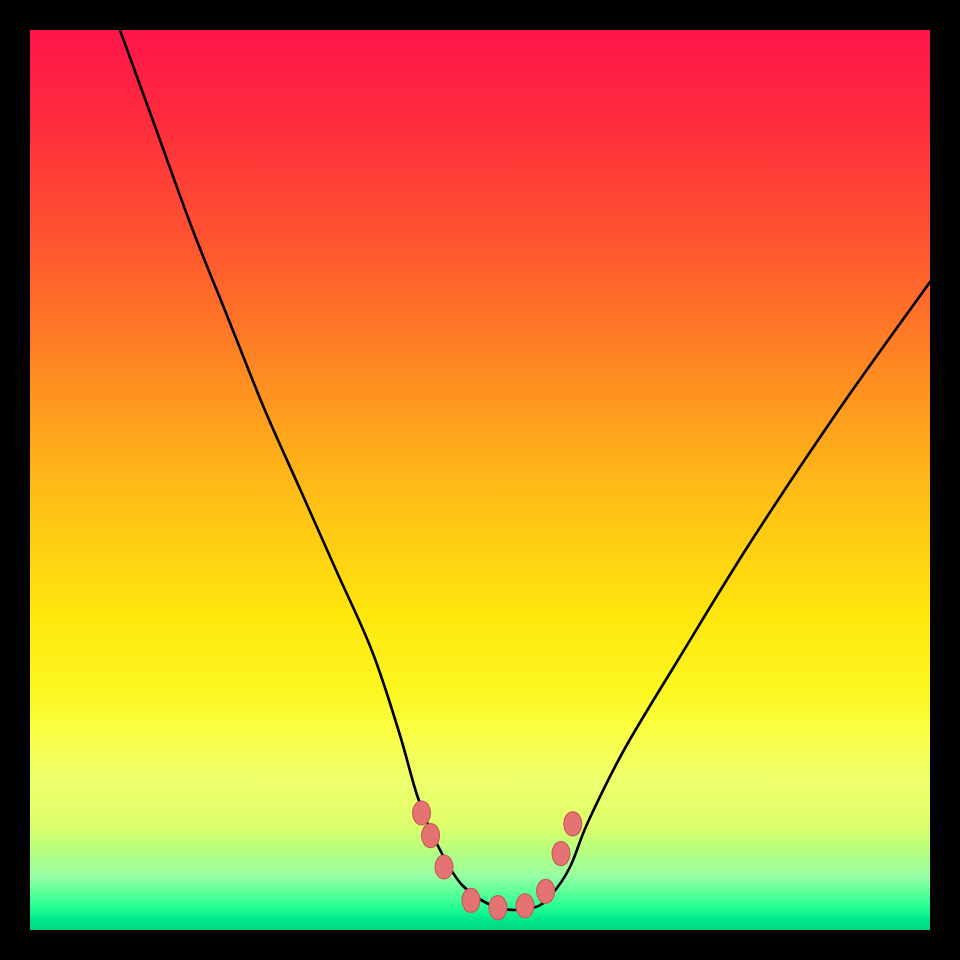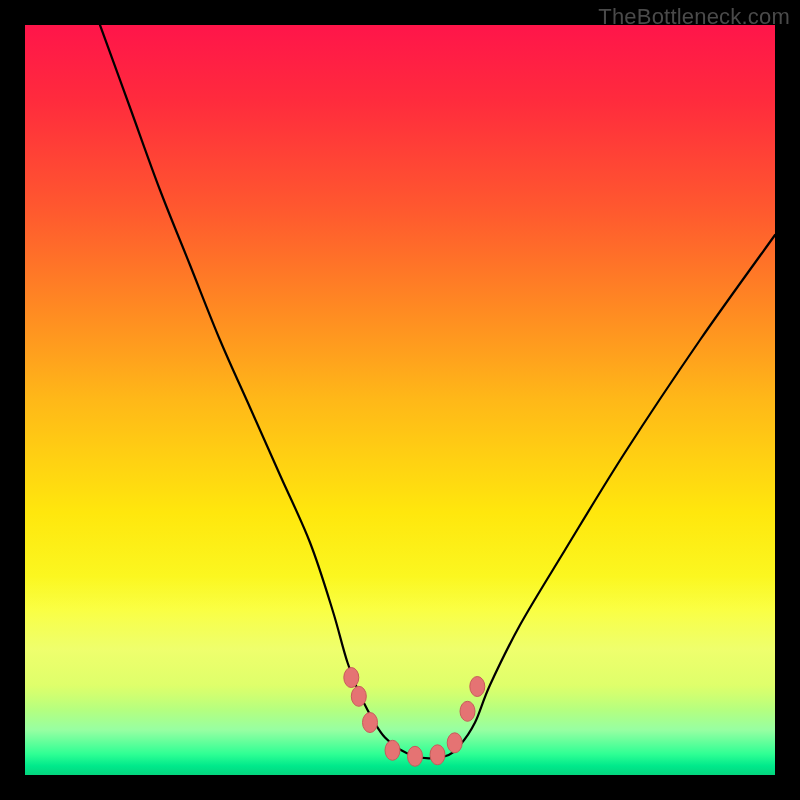--- a/index.html
+++ b/index.html
@@ -79,21 +79,20 @@
     font-size: 22px;
     font-weight: 500;
     letter-spacing: 0.2px;
     user-select: none;
   }
 </style>
 </head>
 <body>
 
 <div class="frame">
-  <div class="watermark">TheBottleneck.com</div>
 
   <div class="plot">
     <div class="gradient-bg"></div>
     <div class="pale-band"></div>
 
     <svg class="curve" viewBox="0 0 750 750" preserveAspectRatio="none">
       <path id="curve-path" fill="none" stroke="#000000" stroke-width="2.2" stroke-linecap="round" d="M 75.0 0.0 C 80.0 13.8, 95.0 55.0, 105.0 82.5 C 115.0 110.0, 125.0 138.8, 135.0 165.0 C 145.0 191.3, 155.0 215.0, 165.0 240.0 C 175.0 265.0, 185.0 291.3, 195.0 315.0 C 205.0 338.8, 215.0 360.0, 225.0 382.5 C 235.0 405.0, 245.0 427.5, 255.0 450.0 C 265.0 472.5, 276.3 495.0, 285.0 517.5 C 293.8 540.0, 301.3 565.0, 307.5 585.0 C 313.8 605.0, 317.5 622.5, 322.5 637.5 C 327.5 652.5, 331.3 662.5, 337.5 675.0 C 343.8 687.5, 351.3 703.1, 360.0 712.5 C 368.8 721.9, 380.0 728.1, 390.0 731.3 C 400.0 734.4, 412.5 733.1, 420.0 731.3 C 427.5 729.4, 430.0 725.6, 435.0 720.0 C 440.0 714.4, 445.0 707.5, 450.0 697.5 C 455.0 687.5, 457.5 676.3, 465.0 660.0 C 472.5 643.8, 482.5 622.5, 495.0 600.0 C 507.5 577.5, 522.5 553.8, 540.0 525.0 C 557.5 496.3, 577.5 462.5, 600.0 427.5 C 622.5 392.5, 650.0 351.3, 675.0 315.0 C 700.0 278.8, 737.5 227.5, 750.0 210.0"></path>
       <g id="markers">
           <ellipse cx="326.3" cy="652.5" rx="7.5" ry="10" fill="#e57373" stroke="#c85a5a" stroke-width="1"></ellipse>
           <ellipse cx="333.8" cy="671.3" rx="7.5" ry="10" fill="#e57373" stroke="#c85a5a" stroke-width="1"></ellipse>

